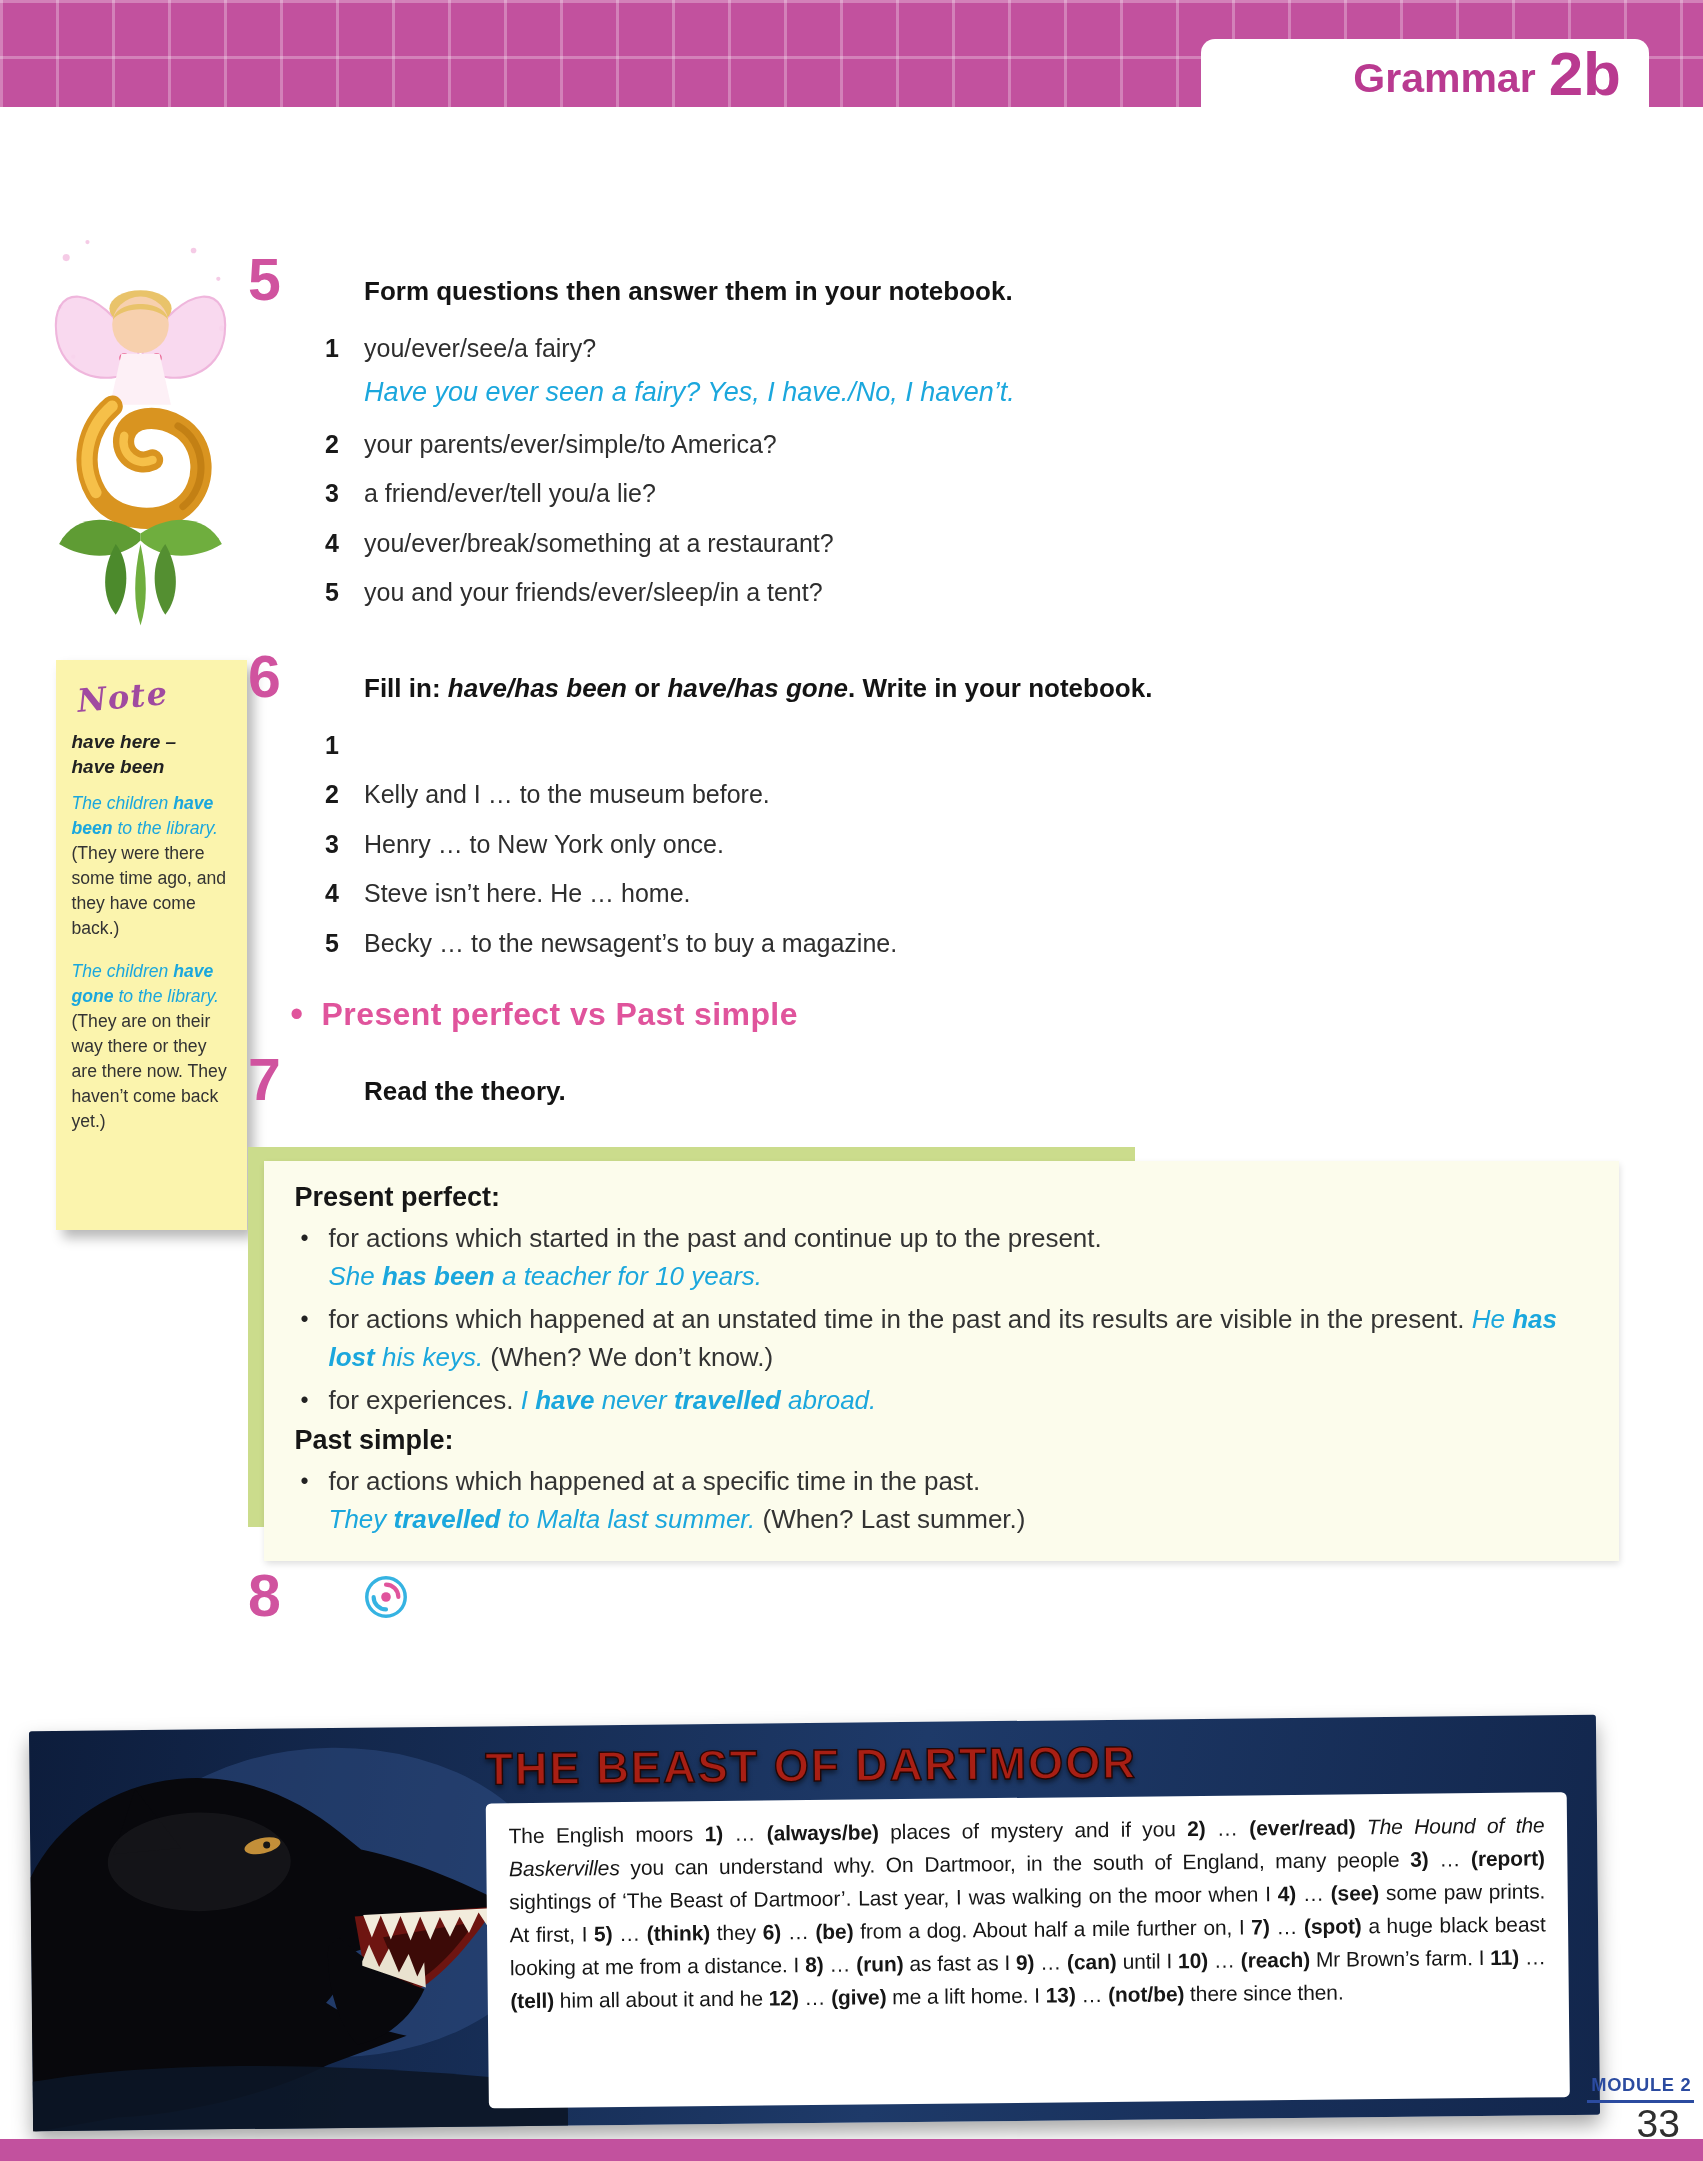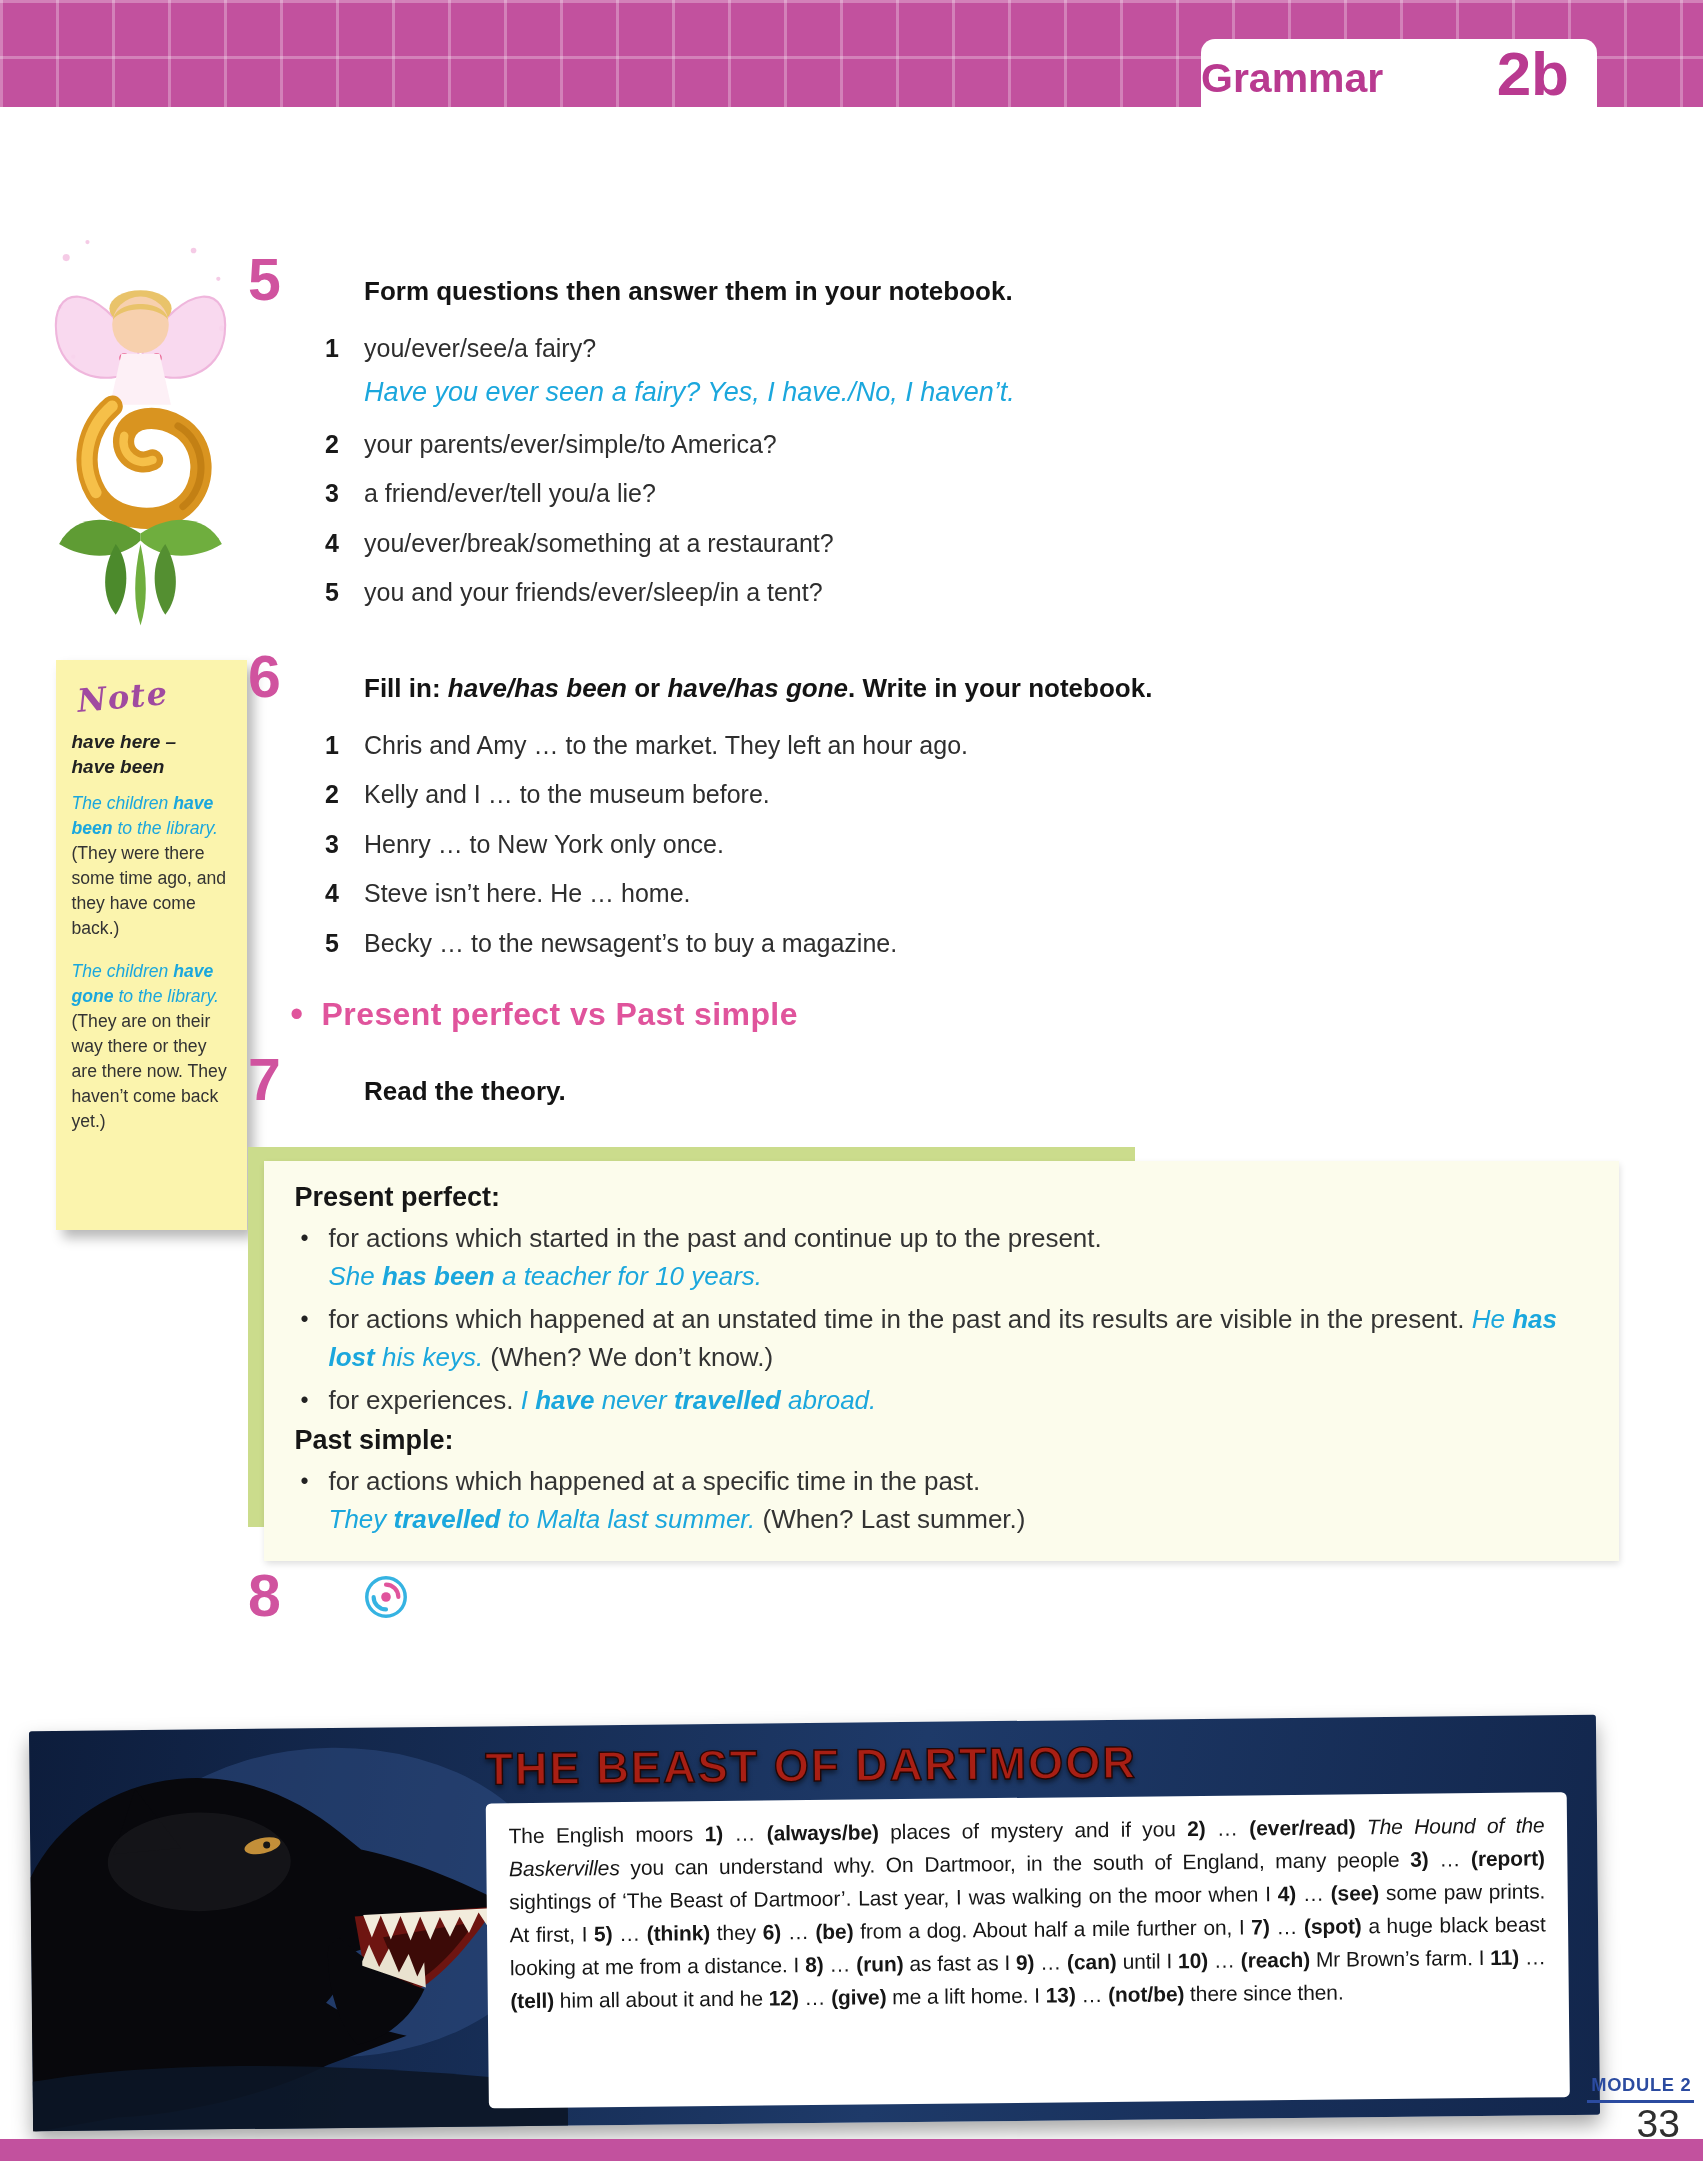--- a/index.html
+++ b/index.html
@@ -5,22 +5,22 @@
   *{margin:0;padding:0;box-sizing:border-box}
   html,body{background:#ffffff}
   .page{position:relative;width:1704px;height:2161px;background:#ffffff;
         font-family:"Liberation Sans",sans-serif;color:#2b2b2b;overflow:hidden}
 
   
   .topbar{position:absolute;top:0;left:0;width:100%;height:107px;background-color:#c2519e;
     background-image:
       repeating-linear-gradient(to right, rgba(255,255,255,.28) 0 2.8px, rgba(255,255,255,0) 2.8px 56px),
       repeating-linear-gradient(to bottom, rgba(255,255,255,.28) 0 2.8px, rgba(255,255,255,0) 2.8px 56px);}
-  .title-box{position:absolute;left:1201px;top:39px;width:396px;height:68px;background:#fff;
-    border-radius:14px 14px 0 0;display:flex;align-items:flex-end;justify-content:space-between;
+  .title-box{position:absolute;left:1201px;top:39px;width:448px;height:68px;background:#fff;
+    border-radius:14px 14px 0 0;display:flex;align-items:flex-end;justify-content:flex-end;
     gap:13px;padding:0 28px 7px 0}
   .t-reg{font-size:41px;font-weight:700;color:#b93a90;line-height:1.05}
   .t-big{font-size:62px;font-weight:800;color:#b93a90;line-height:.82}
 
   
   .fairy{position:absolute;left:45px;top:229px;width:191px;height:418px}
   .note{position:absolute;left:56px;top:660px;width:191px;min-height:570px;background:#fbf4ad;
     box-shadow:7px 8.4px 11.3px rgba(0,0,0,.28);padding:18.3px 15.5px}
   .note-title{font-family:"DejaVu Serif",serif;font-style:italic;font-weight:700;font-size:32px;
     color:#a04aa0;transform:rotate(-5deg);display:inline-block;margin:0 0 14px 5.6px;letter-spacing:1.4px}
@@ -159,21 +159,20 @@
       </div>
     </div>
   </section>
 
   <section class="ex ex6">
     <div class="ex-num">6</div>
     <div class="ex-body">
       <h2 class="ex-title"><span class="b">Fill in: </span><span class="i">have/has been</span><span class="b"> or </span><span class="i">have/has gone</span><span class="b">. Write in your notebook.</span></h2>
       <div class="item">
         <span class="inum">1</span>
-        <span class="itext">Chris and Amy … to the market. They left an hour ago.</span>
       </div>
       <div class="item">
         <span class="inum">2</span>
         <span class="itext">Kelly and I … to the museum before.</span>
       </div>
       <div class="item">
         <span class="inum">3</span>
         <span class="itext">Henry … to New York only once.</span>
       </div>
       <div class="item">

